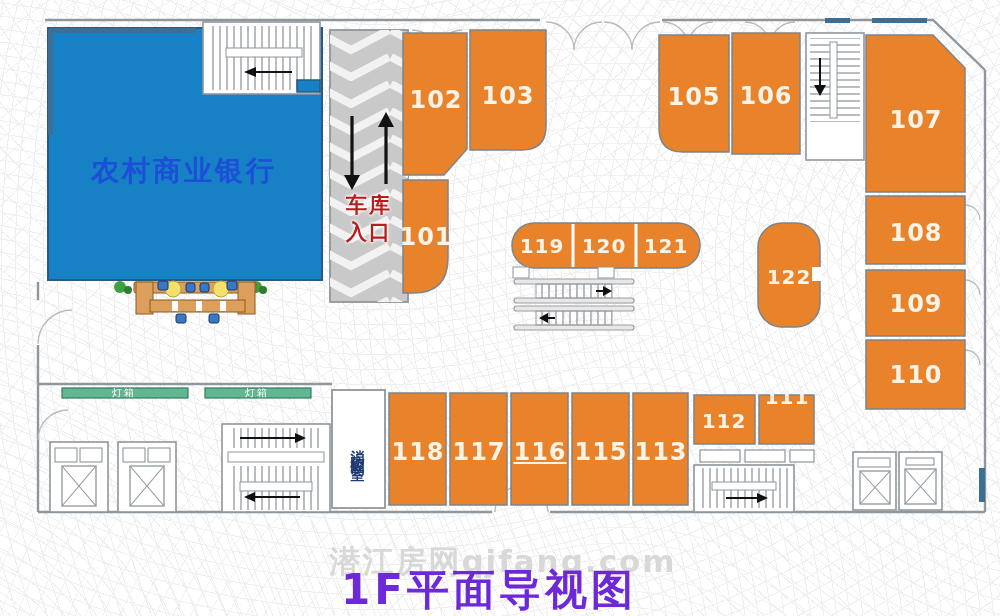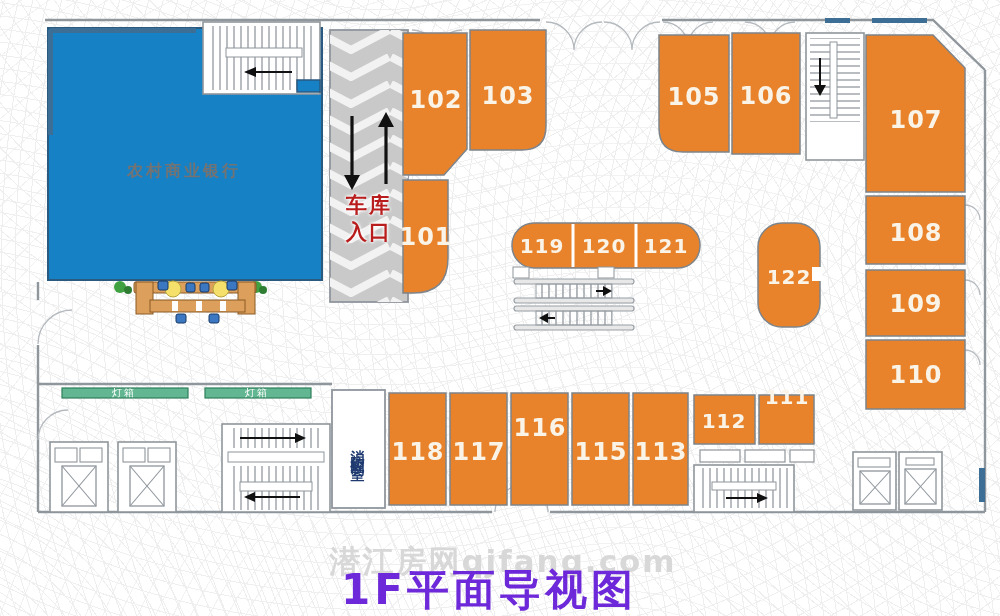--- a/index.html
+++ b/index.html
@@ -13,21 +13,21 @@
     background-image:
       repeating-radial-gradient(circle at -8% 118%, #ededed 0 1px, transparent 1px 13px),
       repeating-radial-gradient(circle at 38% -35%, #ededed 0 1px, transparent 1px 15px),
       repeating-radial-gradient(circle at 108% 42%, #ececec 0 1px, transparent 1px 14px),
       repeating-radial-gradient(circle at 62% 135%, #f0f0f0 0 1px, transparent 1px 16px);
   }
   svg.plan{position:absolute;left:0;top:0;z-index:1;}
   .lbl{position:absolute;transform:translate(-50%,-50%);white-space:nowrap;z-index:3;line-height:1;}
   .unit-num{color:#faf4e8;font-weight:700;font-size:24px;letter-spacing:1px;}
   .unit-num.sm{font-size:20px;}
-  .bank-lbl{color:#737373;font-weight:700;font-size:16px;letter-spacing:3px;}
+  .bank-lbl{color:#1d4ed8;font-weight:700;font-size:28px;letter-spacing:3px;}
   .garage-lbl{color:#b91c1c;font-weight:700;font-size:21px;letter-spacing:2px;
     text-shadow:0 0 3px #fff,0 0 3px #fff,0 0 4px #fff;}
   .fire-lbl{color:#1e3a70;font-weight:700;font-size:14px;
     writing-mode:vertical-lr;text-orientation:upright;letter-spacing:4px;}
   .lightbox-lbl{color:#ffffff;font-weight:400;font-size:10px;letter-spacing:2px;}
   .watermark{color:#d8d8d8;font-weight:700;font-size:31px;letter-spacing:2px;z-index:2;}
   .page-title{color:#6d28d9;font-weight:700;font-size:42px;letter-spacing:4px;z-index:4;}
 </style>
 </head>
 <body>
@@ -268,21 +268,21 @@
 <div class="lbl unit-num" style="left:694px;top:97px;">105</div>
 <div class="lbl unit-num" style="left:766px;top:96px;">106</div>
 <div class="lbl unit-num" style="left:916px;top:120px;">107</div>
 <div class="lbl unit-num" style="left:916px;top:233px;">108</div>
 <div class="lbl unit-num" style="left:916px;top:304px;">109</div>
 <div class="lbl unit-num" style="left:916px;top:375px;">110</div>
 <div class="lbl unit-num sm" style="left:787px;top:397px;">111</div>
 <div class="lbl unit-num sm" style="left:724px;top:421px;">112</div>
 <div class="lbl unit-num" style="left:661px;top:452px;">113</div>
 <div class="lbl unit-num" style="left:601px;top:452px;">115</div>
-<div class="lbl unit-num" style="left:540px;top:428px;">116</div>
+<div class="lbl unit-num" style="left:540px;top:452px;text-decoration:underline;">116</div>
 <div class="lbl unit-num" style="left:479px;top:452px;">117</div>
 <div class="lbl unit-num" style="left:418px;top:452px;">118</div>
 <div class="lbl unit-num sm" style="left:542px;top:246px;">119</div>
 <div class="lbl unit-num sm" style="left:604px;top:246px;">120</div>
 <div class="lbl unit-num sm" style="left:666px;top:246px;">121</div>
 <div class="lbl unit-num sm" style="left:789px;top:277px;">122</div>
 
 </div>
 
 </body></html>

